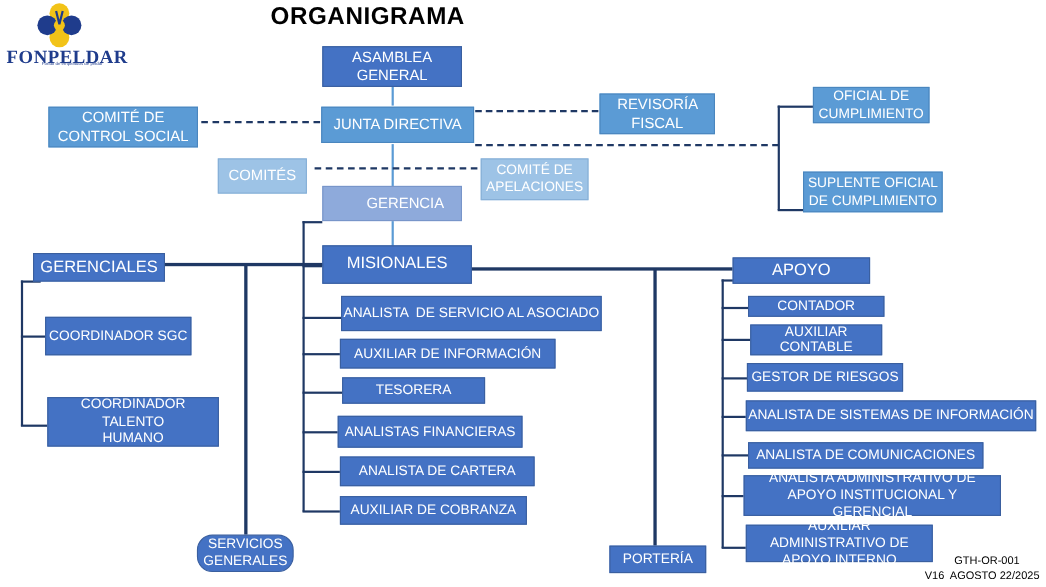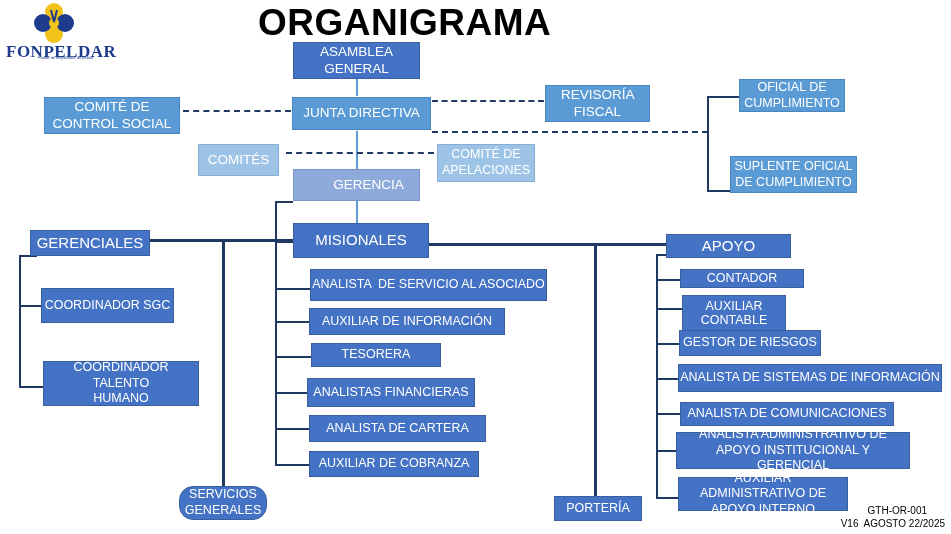--- a/index.html
+++ b/index.html
@@ -11,21 +11,21 @@
   .dark { background:#4472c4; }
   .mid  { background:#5b9bd5; border-color:#4a86be; }
   .lav  { background:#8eaadb; border-color:#7895c9; }
   .light{ background:#9dc3e6; border-color:#86afd6; }
   .f12 { font-size:12.5px; }
   .f13 { font-size:13.5px; }
   .f15 { font-size:15px; }
   .line { position:absolute; background:#1f3864; }
   .thin { background:#5b9bd5; }
   .dash { position:absolute; height:0; border-top:2.5px dashed #1f3864; }
-  #title { position:absolute; left:258px; top:2px; font-size:37px; font-weight:bold;
+  #title { position:absolute; left:246px; top:2px; font-size:22px; font-weight:bold;
            color:#000; letter-spacing:0.5px; }
   #logo { position:absolute; left:4px; top:2px; width:100px; height:58px; }
   #logo-text { position:absolute; left:6px; top:42px; font-size:17px; font-weight:bold;
                color:#1f3c8c; letter-spacing:0.5px;font-family:Liberation Serif, serif; }
   #logo-sub { position:absolute; left:38px; top:55px; font-size:4px; color:#1f3c8c; }
   #code { position:absolute; left:835px; top:504px; font-size:10px; color:#000;
           text-align:right; width:110px; line-height:1.3; }
 </style>
 </head>
 <body>
@@ -104,21 +104,21 @@
 <div class="box dark f12" style="left:43px;top:361px;width:156px;height:45px;padding:0 20px;">COORDINADOR TALENTO HUMANO</div>
 
 <div class="box dark f12" style="left:310px;top:269px;width:237px;height:32px;white-space:pre;">ANALISTA  DE SERVICIO AL ASOCIADO</div>
 <div class="box dark f12" style="left:309px;top:308px;width:196px;height:27px;">AUXILIAR DE INFORMACIÓN</div>
 <div class="box dark f12" style="left:311px;top:343px;width:130px;height:24px;">TESORERA</div>
 <div class="box dark f12" style="left:307px;top:378px;width:168px;height:29px;">ANALISTAS FINANCIERAS</div>
 <div class="box dark f12" style="left:309px;top:415px;width:177px;height:27px;">ANALISTA DE CARTERA</div>
 <div class="box dark f12" style="left:309px;top:451px;width:170px;height:26px;">AUXILIAR DE COBRANZA</div>
 
 <div class="box dark f12" style="left:680px;top:269px;width:124px;height:19px;">CONTADOR</div>
-<div class="box dark f12" style="left:682px;top:295px;width:104px;height:28px;padding:18px 26px;line-height:1.1;">AUXILIAR CONTABLE</div>
+<div class="box dark f12" style="left:682px;top:295px;width:120px;height:28px;padding:8px 26px;line-height:1.1;">AUXILIAR CONTABLE</div>
 <div class="box dark f12" style="left:679px;top:330px;width:142px;height:26px;">GESTOR DE RIESGOS</div>
 <div class="box dark f12" style="left:678px;top:364px;width:264px;height:28px;">ANALISTA DE SISTEMAS DE INFORMACIÓN</div>
 <div class="box dark f12" style="left:680px;top:402px;width:214px;height:24px;">ANALISTA DE COMUNICACIONES</div>
 <div class="box dark f12" style="left:676px;top:432px;width:234px;height:37px;padding:0 6px;">ANALISTA ADMINISTRATIVO DE APOYO INSTITUCIONAL Y GERENCIAL</div>
 <div class="box dark f12" style="left:678px;top:477px;width:170px;height:34px;padding:0 8px;">AUXILIAR ADMINISTRATIVO DE APOYO INTERNO</div>
 
 <div class="box dark f12" style="left:179px;top:486px;width:88px;height:34px;padding:0 12px;border-radius:14px;">SERVICIOS GENERALES</div>
 <div class="box dark f12" style="left:554px;top:496px;width:88px;height:25px;">PORTERÍA</div>
 
 <div id="code">

